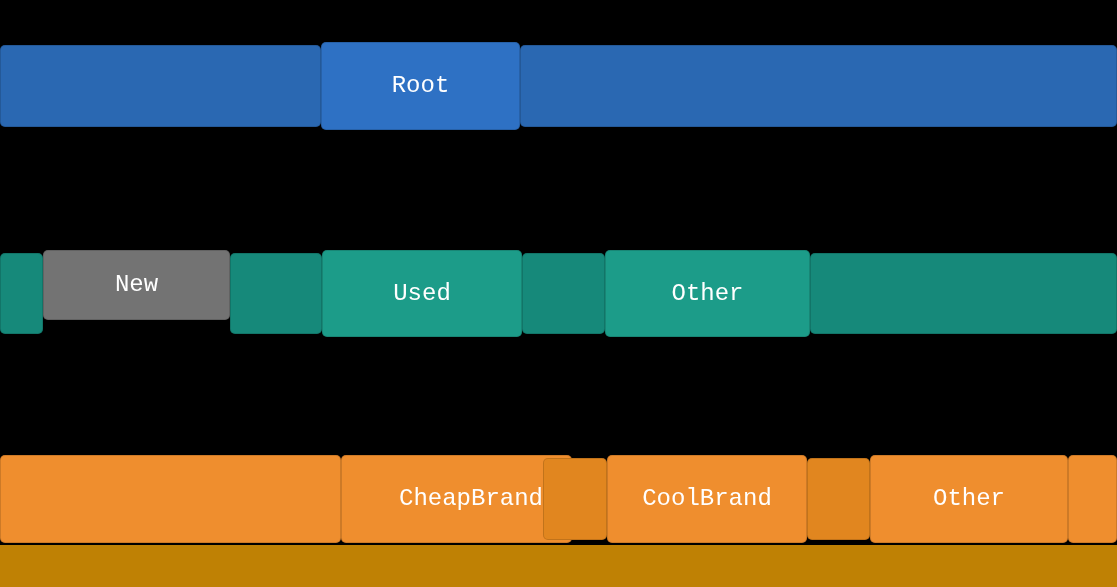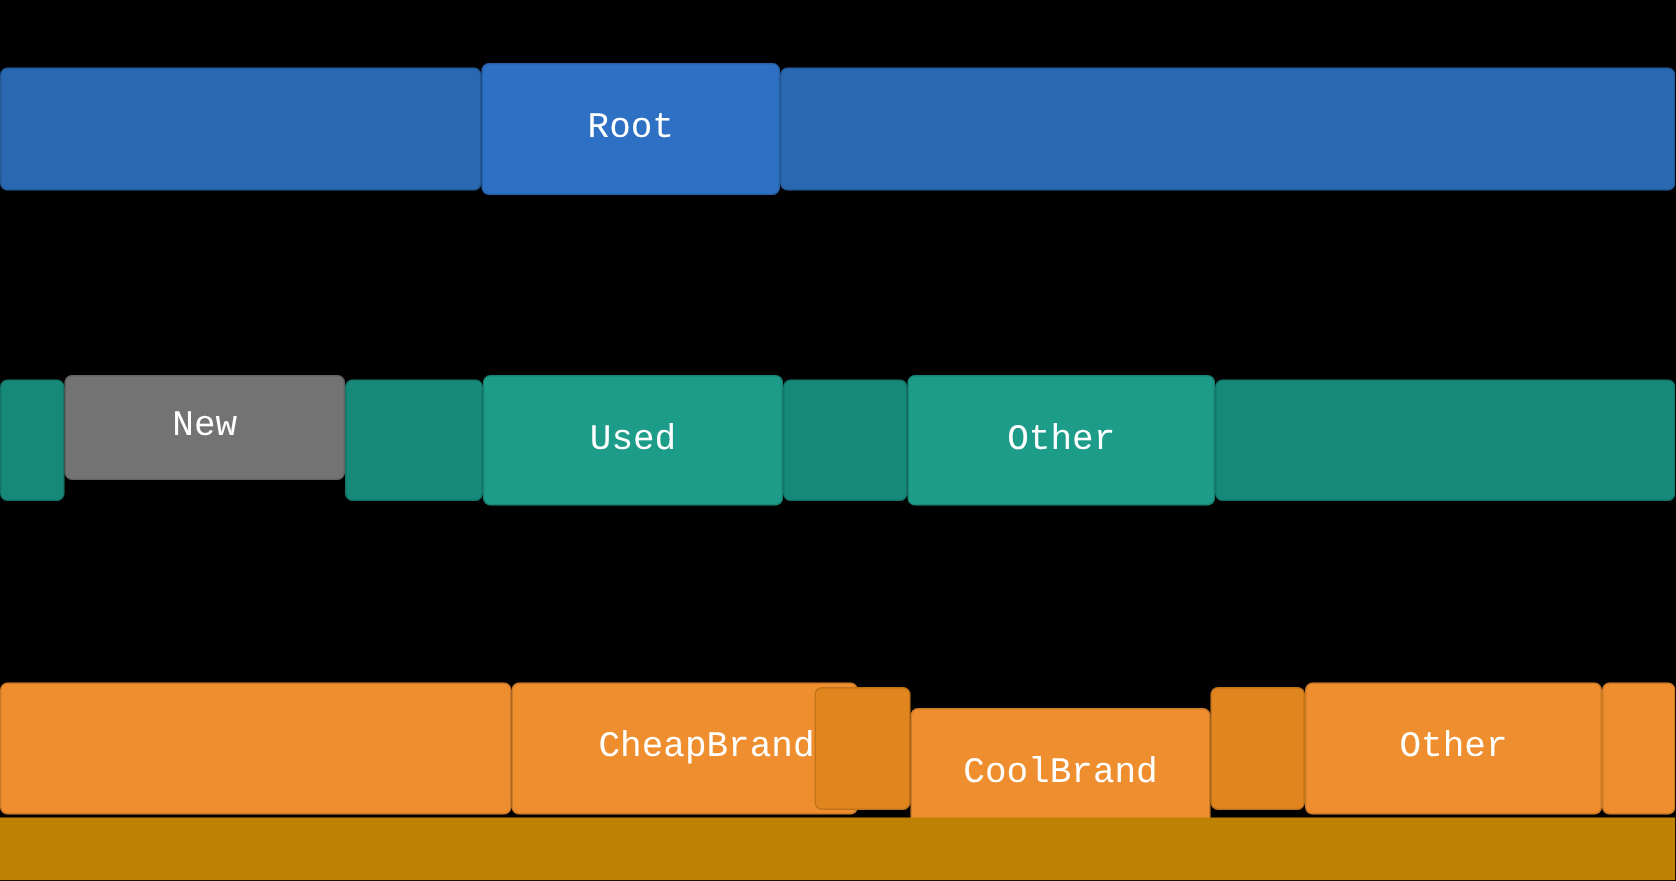--- a/index.html
+++ b/index.html
@@ -59,21 +59,21 @@
     <div class="tile" style="left: 605px; width: 205px; top: 250px; height: 87px; background: rgb(28, 156, 137);">
       <span class="tile-label">Other</span>
     </div>
     <div class="tile" style="left: 810px; width: 307px; top: 253px; height: 81px; background: rgb(22, 137, 122);"></div>
     <div class="band" style="top: 455px; height: 88px;"></div>
     <div class="tile" style="left: 0px; width: 341px; top: 455px; height: 88px; background: rgb(239, 142, 46);"></div>
     <div class="tile" style="left: 341px; width: 202px; top: 455px; height: 88px; background: rgb(239, 142, 46); padding-left: 29px;">
       <span class="tile-label">CheapBrand</span>
     </div>
     <div class="tile" style="left: 543px; width: 64px; top: 458px; height: 82px; background: rgb(225, 134, 31);"></div>
-    <div class="tile" style="left: 607px; width: 200px; top: 472px; height: 88px; background: rgb(239, 142, 46);">
+    <div class="tile" style="left: 607px; width: 200px; top: 455px; height: 88px; background: rgb(239, 142, 46);">
       <span class="tile-label">CoolBrand</span>
     </div>
     <div class="tile" style="left: 807px; width: 63px; top: 458px; height: 82px; background: rgb(225, 134, 31);"></div>
     <div class="tile" style="left: 870px; width: 198px; top: 455px; height: 88px; background: rgb(239, 142, 46);">
       <span class="tile-label">Other</span>
     </div>
     <div class="tile" style="left: 1068px; width: 49px; top: 455px; height: 88px; background: rgb(239, 142, 46);"></div>
     <div class="band" style="top: 545px; height: 42px; background: rgb(191, 129, 4);"></div>
   </div>
 

